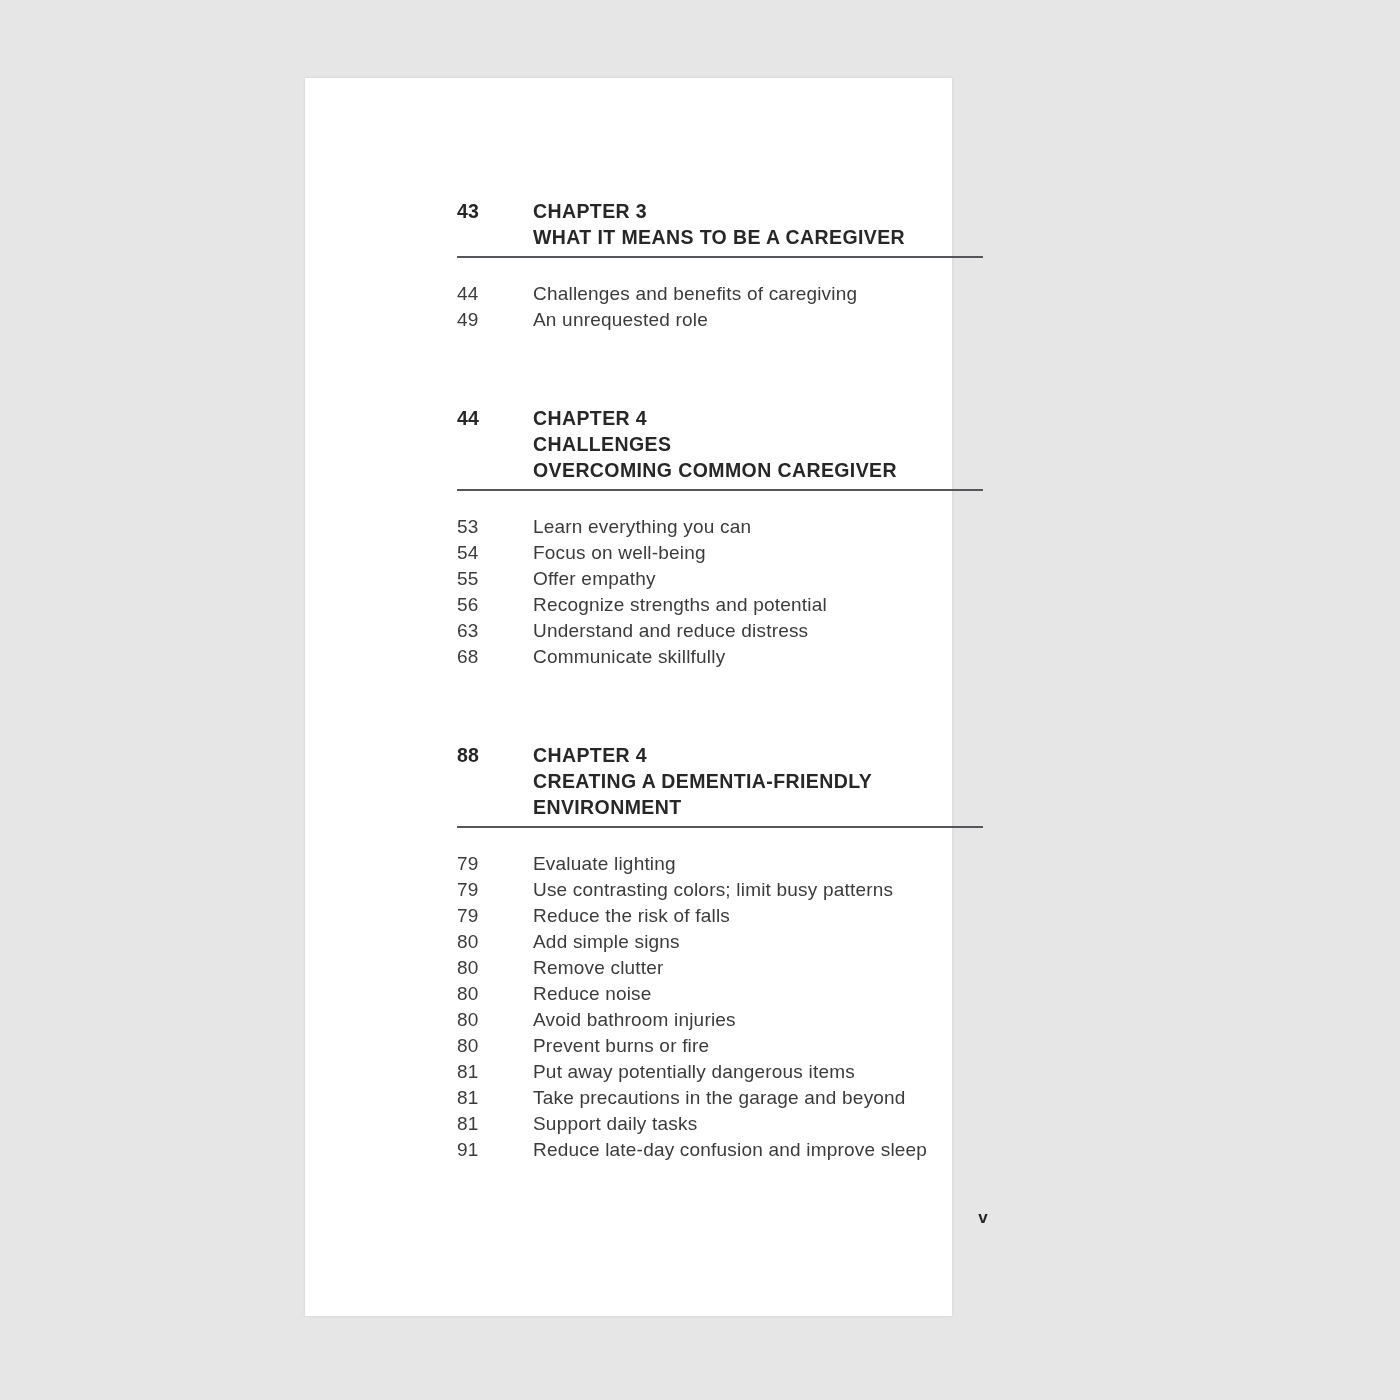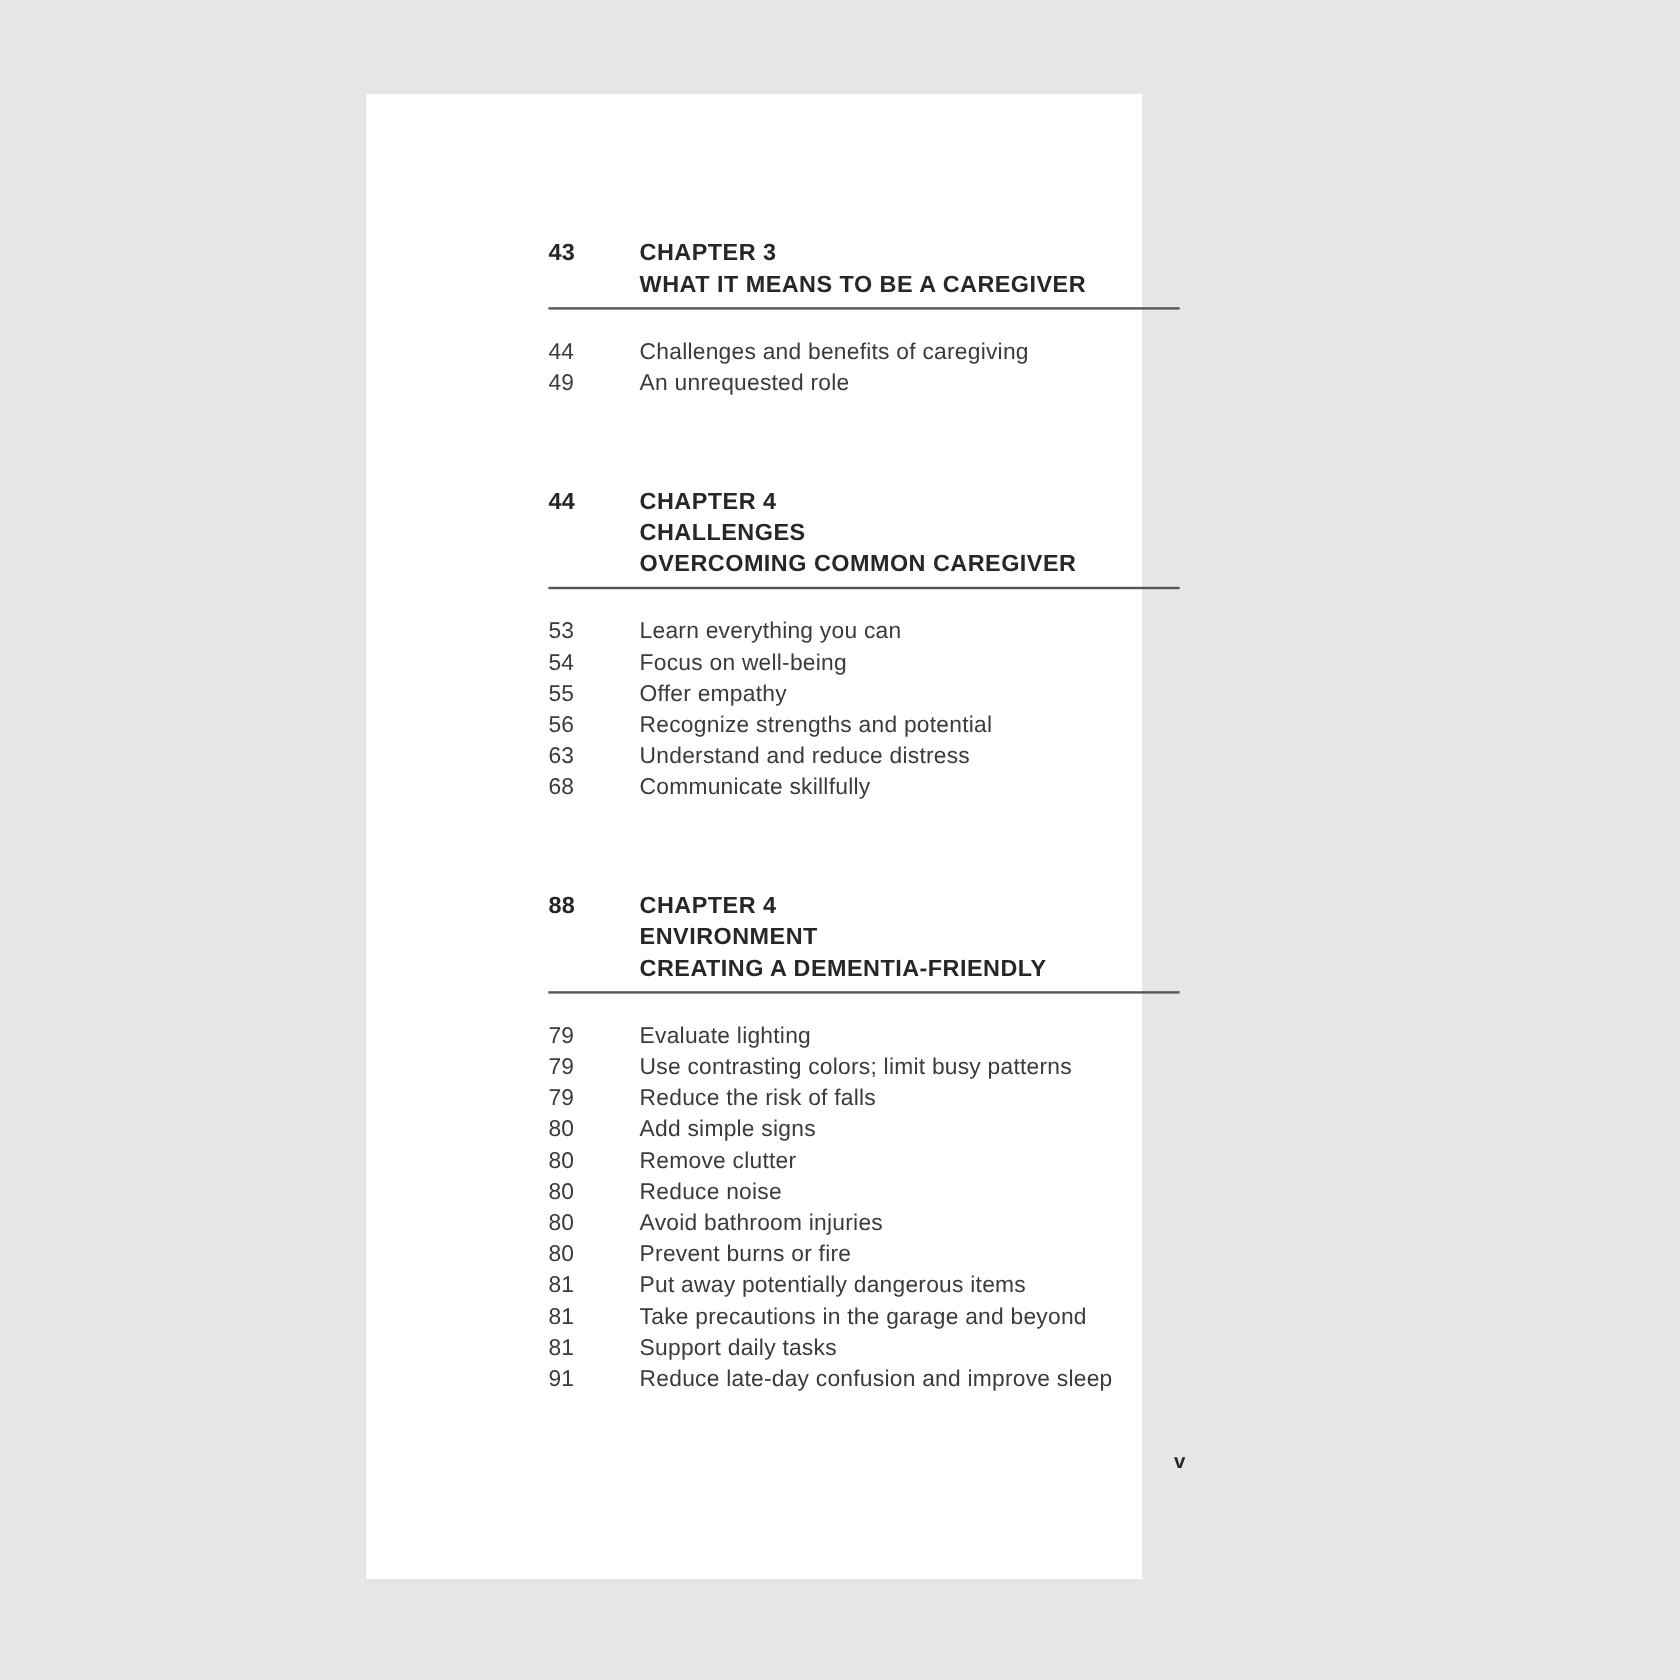--- a/index.html
+++ b/index.html
@@ -143,22 +143,22 @@
     <div class="col-label">Communicate skillfully</div>
   </div>
 </div>
   </section>
 
   <section class="toc-section">
     <div class="head-row">
       <div class="col-num head-num">88</div>
       <div class="col-title">
             <div class="title-line">CHAPTER 4</div>
+            <div class="title-line">CREATING A DEMENTIA-FRIENDLY</div>
             <div class="title-line">ENVIRONMENT</div>
-            <div class="title-line">CREATING A DEMENTIA-FRIENDLY</div>
           </div>
     </div>
     <div class="rule"></div>
     <div class="entries">
   <div class="entry">
     <div class="col-num">79</div>
     <div class="col-label">Evaluate lighting</div>
   </div>
 
   <div class="entry">

